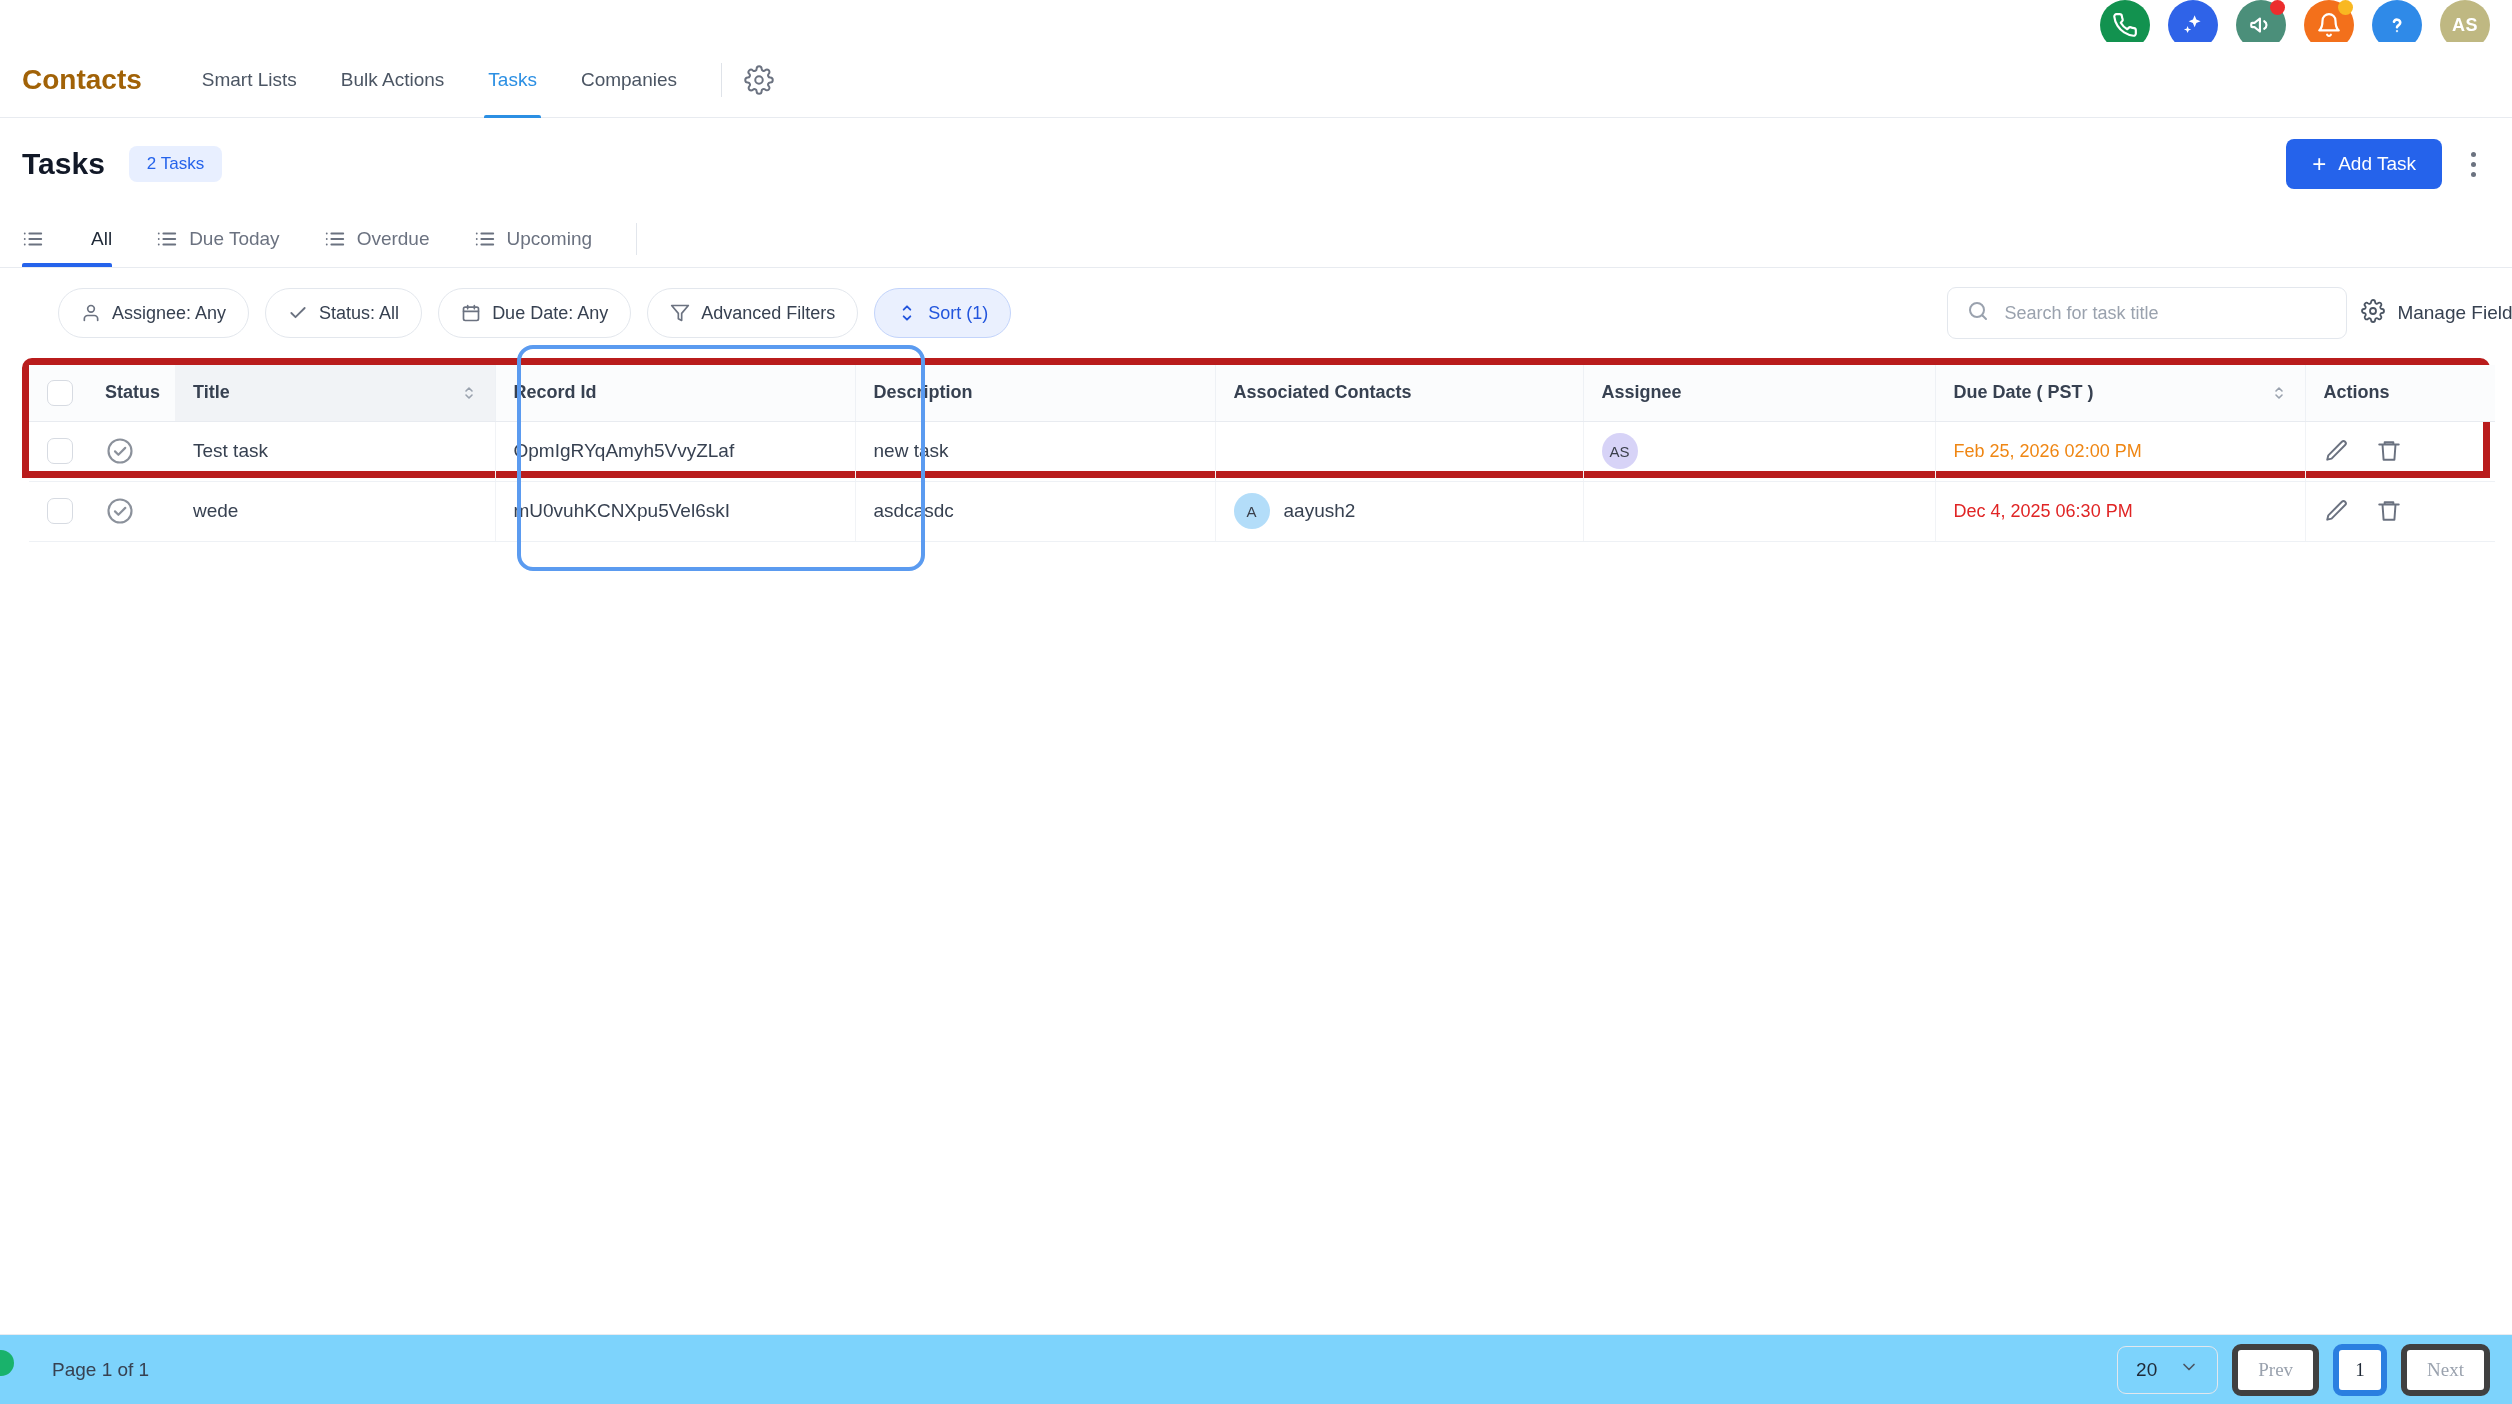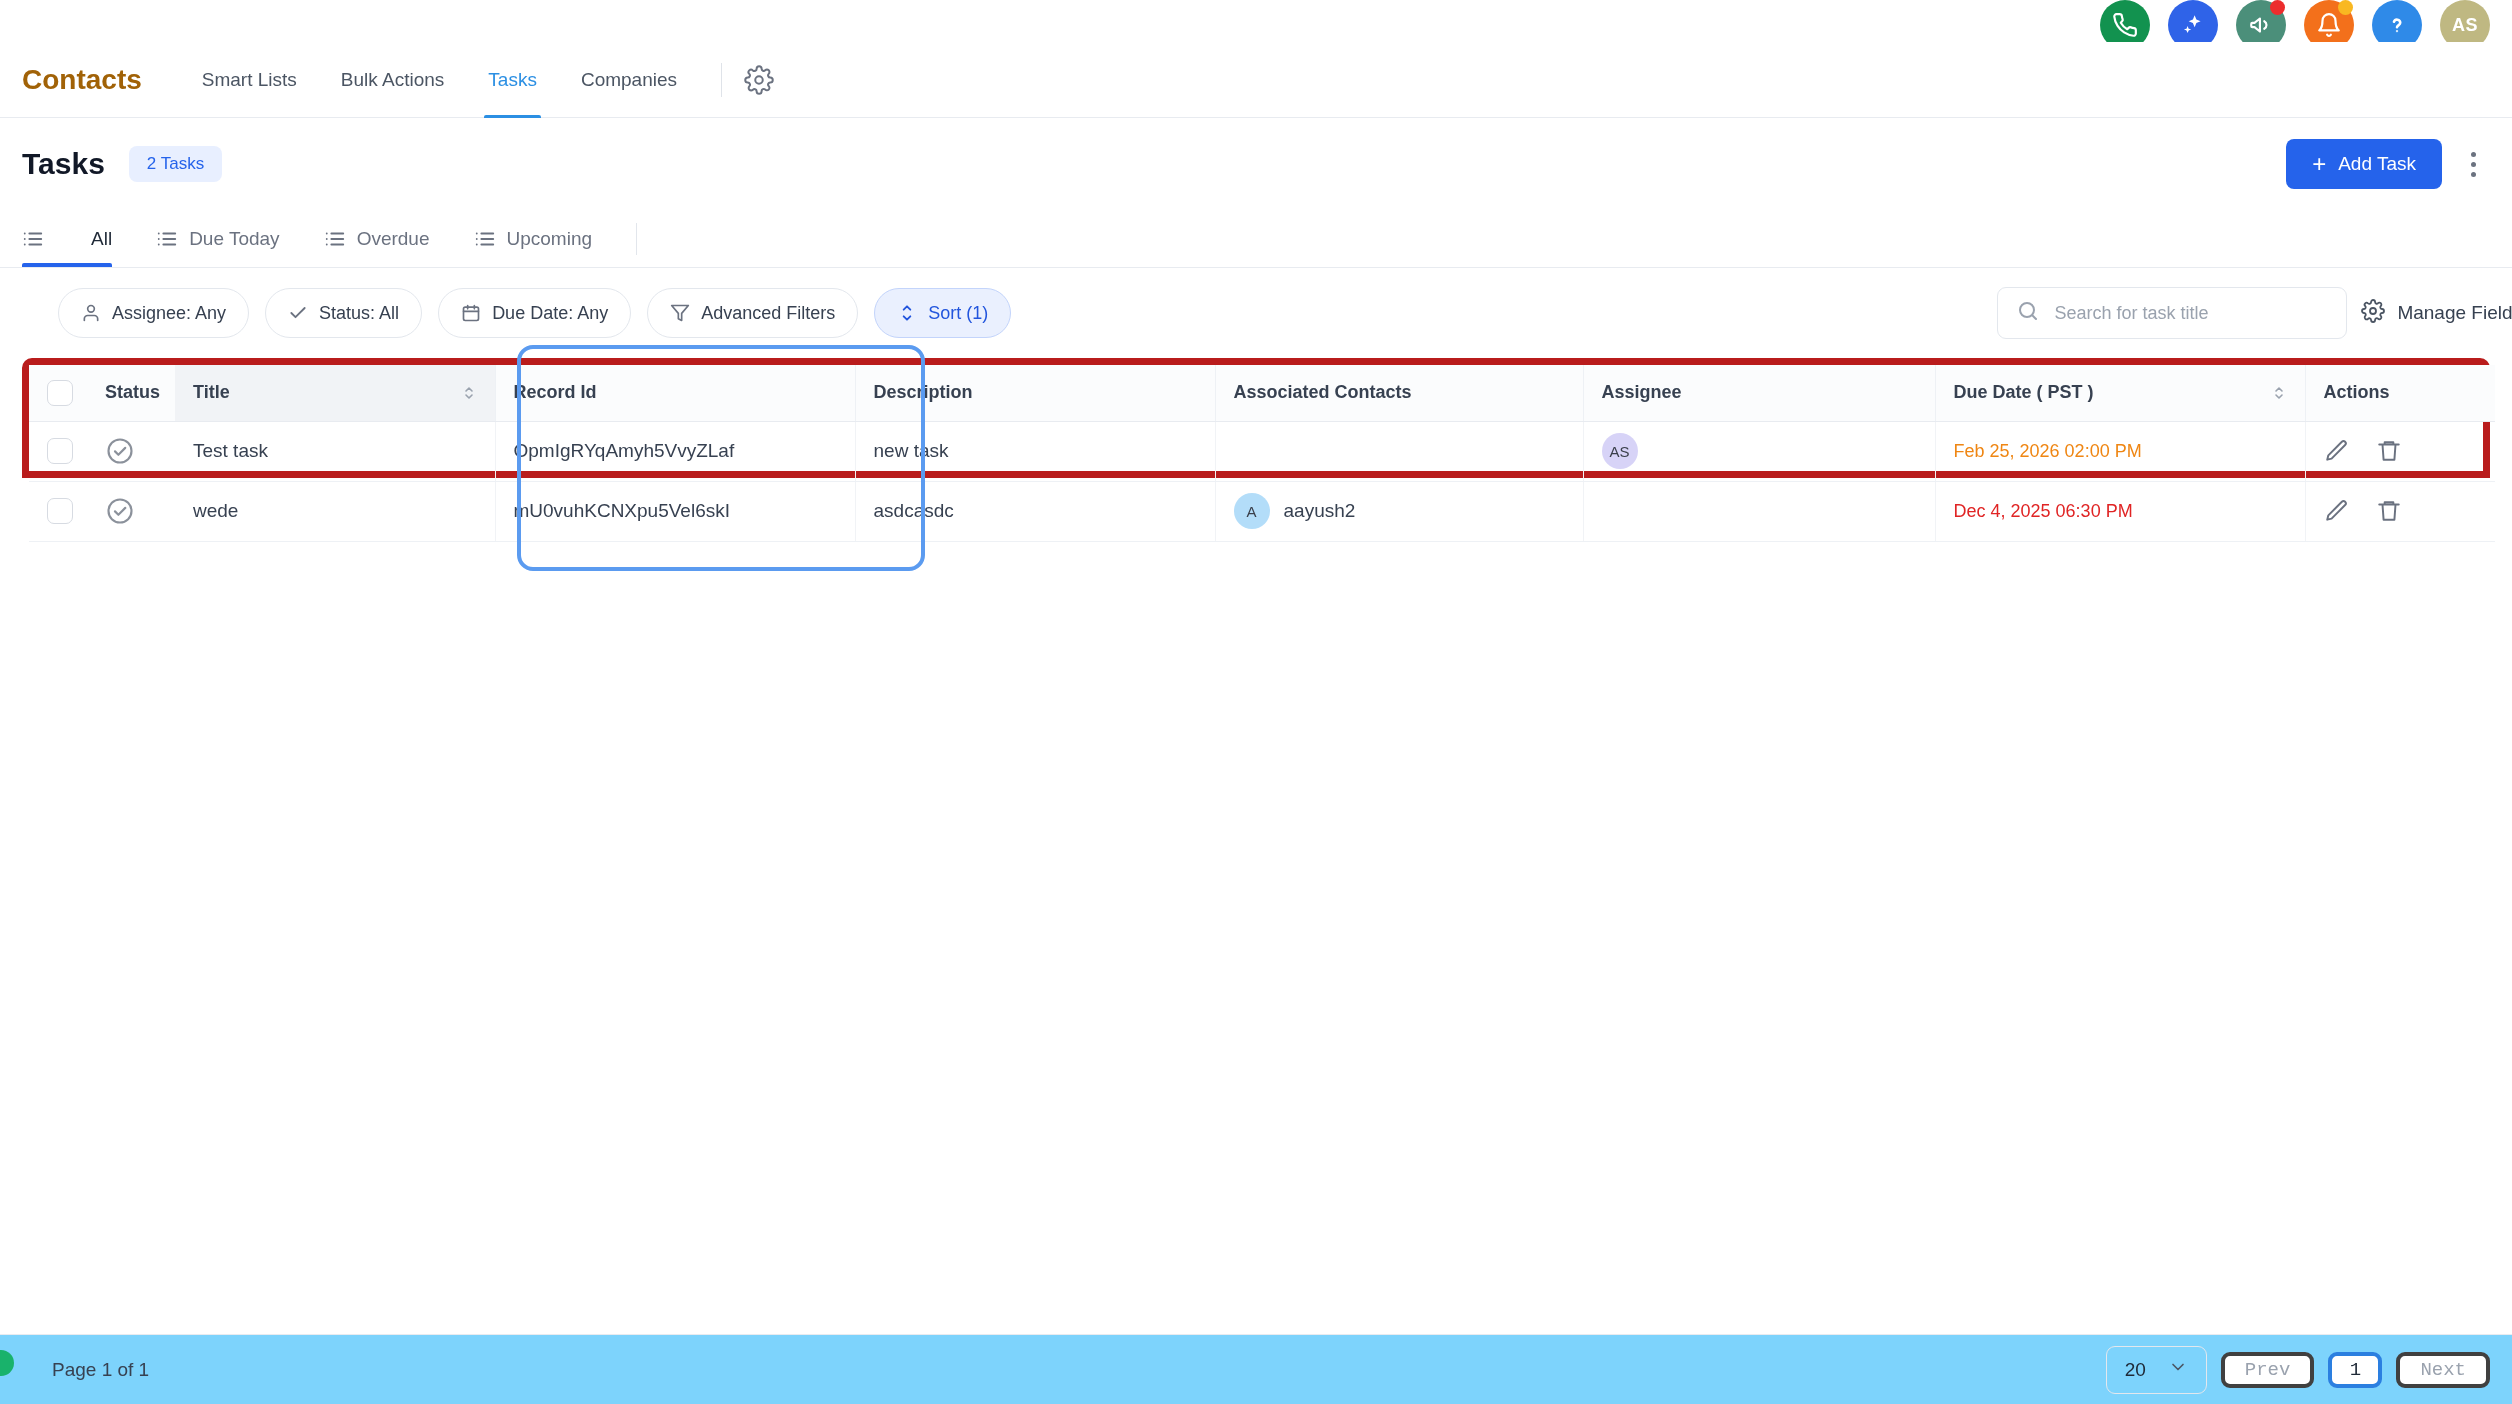--- a/index.html
+++ b/index.html
@@ -104,21 +104,21 @@
     font-size: 18px; color: #374151; background: #fff; margin-right: 16px;
     white-space: nowrap; cursor: pointer;
   }
   .pill svg { width: 20px; height: 20px; display:block; color:#6b7280; }
   .pill.active {
     background: #eaf0fe; border-color: #c3d4fb; color: #2255dd;
   }
   .pill.active svg { color: #2255dd; }
   .filter-right { margin-left: auto; display: flex; align-items: center; gap: 14px; }
   .searchbox {
-    display: flex; align-items: center; gap: 14px; width: 350px; height: 52px;
+    display: flex; align-items: center; gap: 14px; width: 400px; height: 52px;
     border: 1px solid #e3e7ed; border-radius: 9px; padding: 0 18px; background:#fff;
   }
   .searchbox svg { width: 24px; height: 24px; color: #9aa2ae; flex:0 0 auto; }
   .searchbox input {
     border: none; outline: none; font-size: 18px; font-family: inherit;
     color: #374151; width: 100%; background: transparent;
   }
   .searchbox input::placeholder { color: #9aa2ae; }
   .managefields {
     display: flex; align-items: center; gap: 12px; font-size: 19px;
@@ -184,23 +184,23 @@
   }
   .pagetext { font-size: 19px; color: #374151; margin-left: 30px; }
   .footer-right { margin-left: auto; display: flex; align-items: center; gap: 14px; }
   .pagesize {
     display: flex; align-items: center; gap: 22px; height: 48px;
     border: 1px solid #e3e7ed; border-radius: 9px; padding: 0 18px;
     font-size: 19px; color: #1f2937; cursor: pointer;
   }
   .pagesize svg { width: 20px; height: 20px; color: #4b5563; }
   .pgbtn {
-    height: 36px; min-width: 66px; padding: 0 20px; border: 4px solid #404040;
+    height: 52px; min-width: 66px; padding: 0 20px; border: 6px solid #404040;
     border-radius: 9px; background: #fff; font-size: 19px; color: #9aa2ae;
-    font-family: Liberation Mono, monospace; display: flex; align-items: center; justify-content: center;
+    font-family: Liberation Serif, serif; display: flex; align-items: center; justify-content: center;
     cursor: pointer;
   }
   .pgbtn.num { border-color: #2b7fe0; color: #1f2937; min-width: 54px; padding:0; }
   .greenblob {
     position: absolute; left: -12px; bottom: 28px; width: 26px; height: 26px;
     border-radius: 50%; background: #19b26b;
   }
 </style>
 </head>
 <body>

